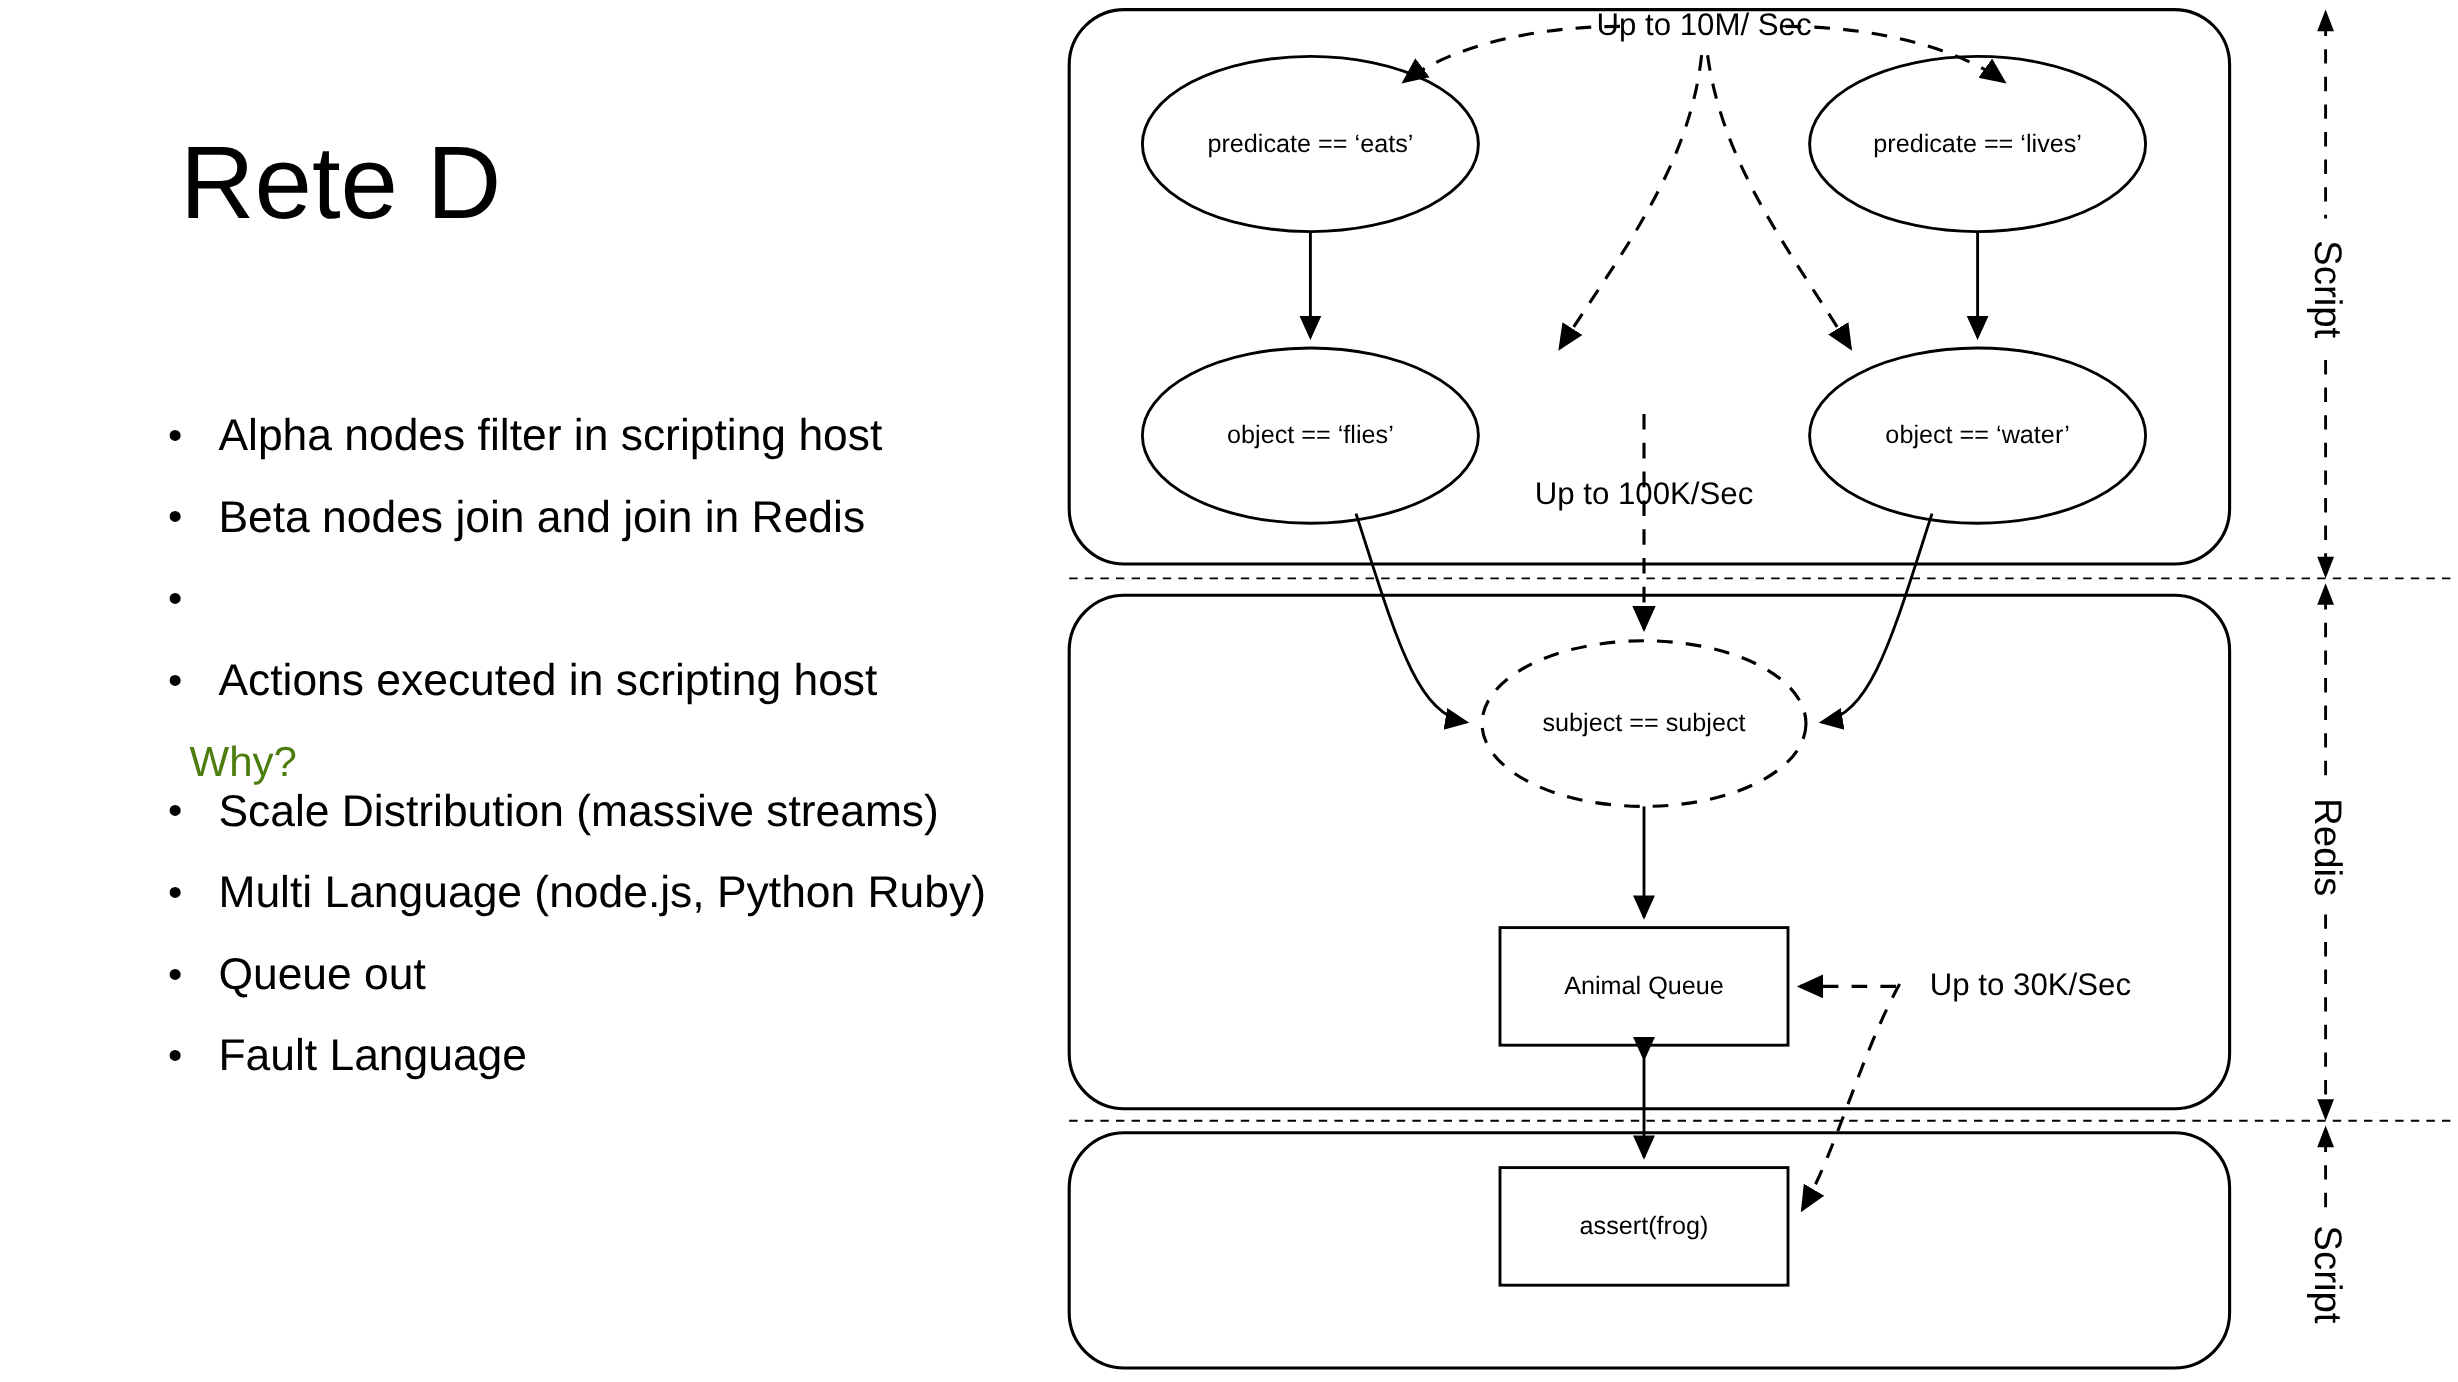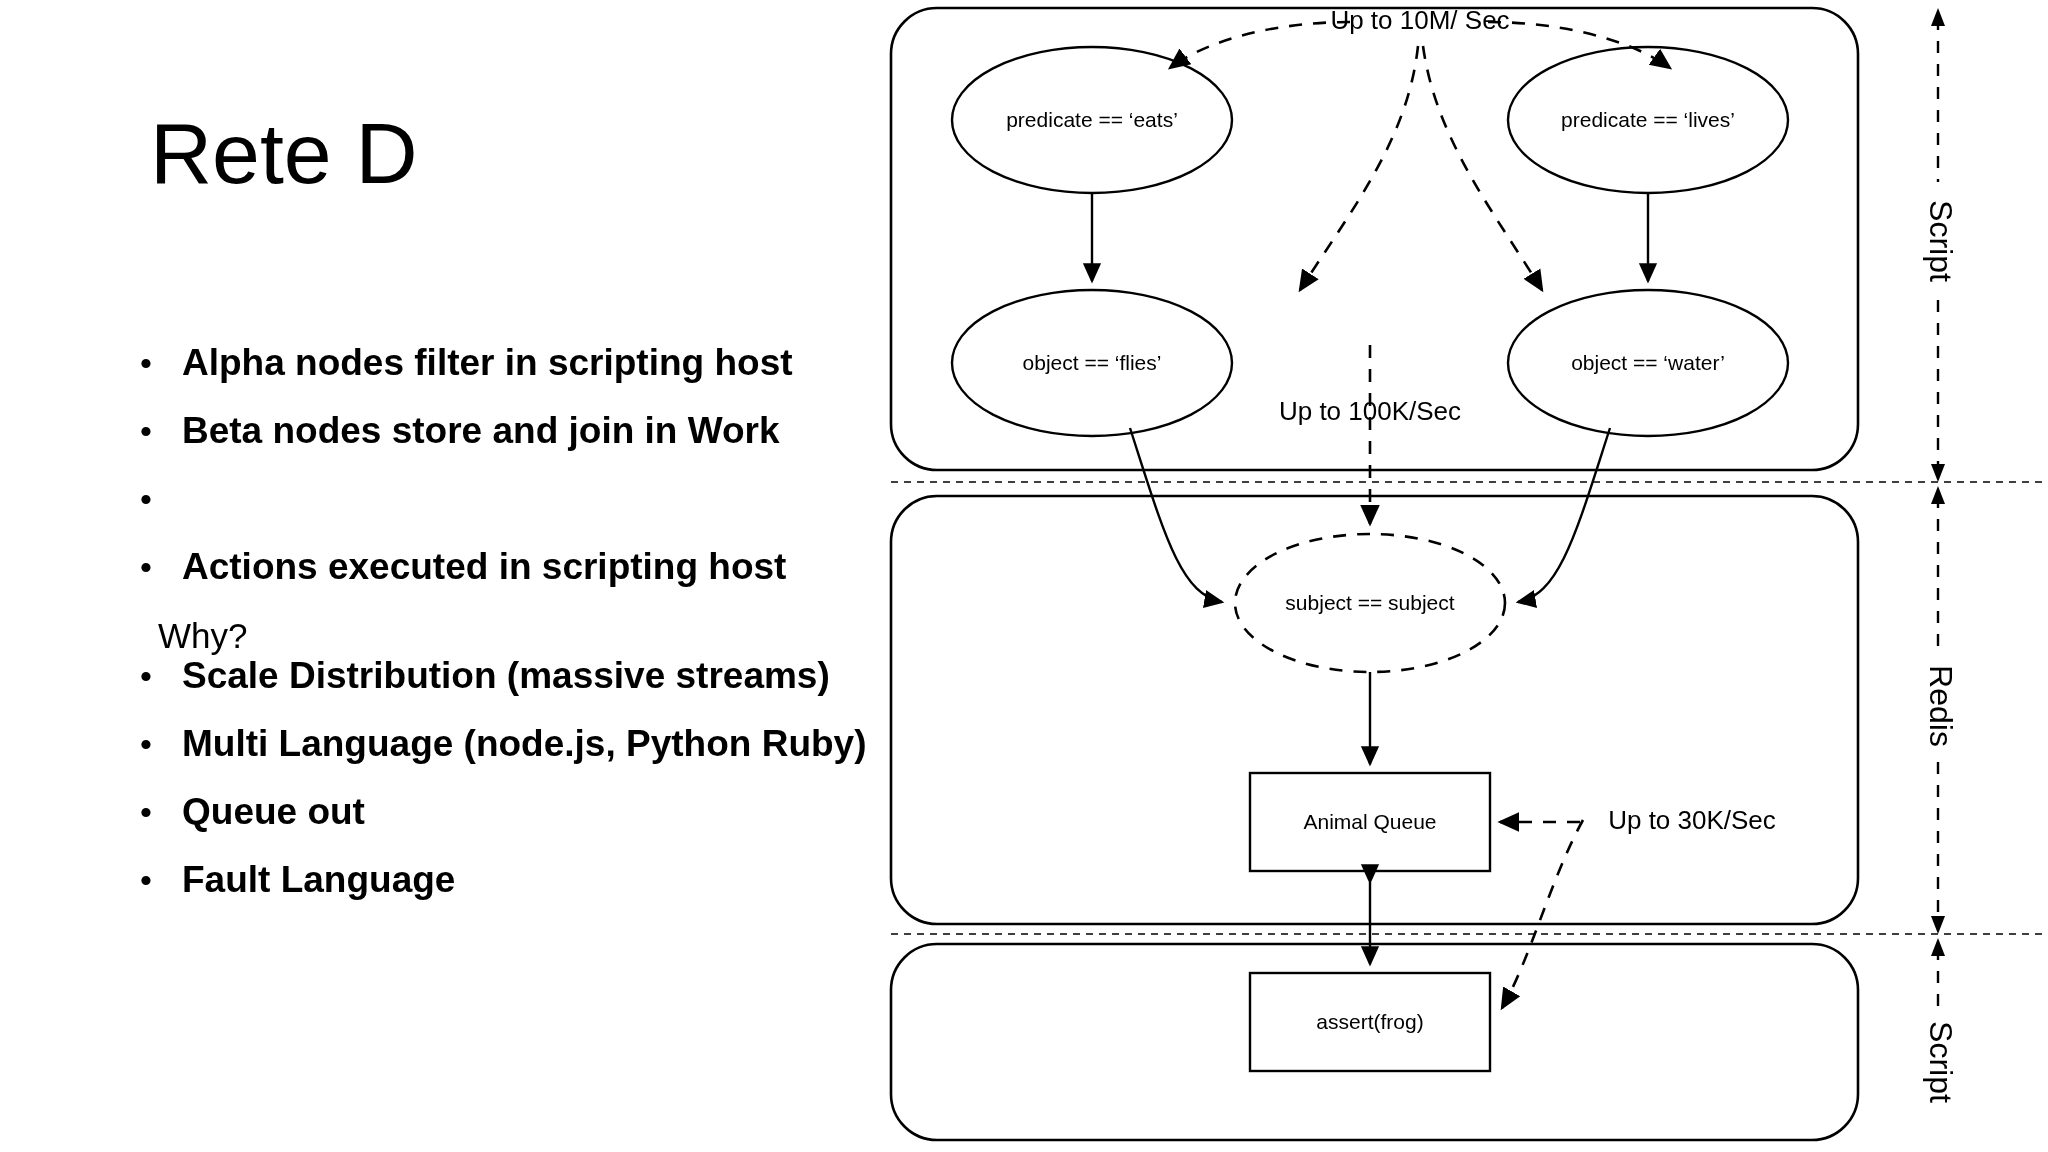--- a/index.html
+++ b/index.html
@@ -59,29 +59,28 @@
     font-size: 34px;
     line-height: 56px;
     text-align: left;
     color: #000000;
   }
   .bullet-text {
     font-size: 37px;
     line-height: 56px;
     color: #000000;
     white-space: nowrap;
-    font-weight: bold;
   }
   #why-label {
     position: absolute;
     left: 158px;
     top: 612px;
     font-size: 35px;
     line-height: 48px;
-    color: #000000;
+    color: #4d7c0f;
     text-align: center;
   }
 
   
   #diagram-pane {
     position: absolute;
     left: 880px;
     top: 0;
     width: 1168px;
     height: 1152px;
@@ -161,21 +160,21 @@
 
     <div id="page-title">Rete D</div>
 
     <ul id="bullets-primary" class="bullet-list">
       <li class="bullet-row">
         <span class="bullet-dot">•</span>
         <span class="bullet-text">Alpha nodes filter in scripting host</span>
       </li>
       <li class="bullet-row">
         <span class="bullet-dot">•</span>
-        <span class="bullet-text">Beta nodes store and join in Work</span>
+        <span class="bullet-text">Beta nodes join and join in Redis</span>
       </li>
       <li class="bullet-row">
         <span class="bullet-dot">•</span>
       </li>
       <li class="bullet-row">
         <span class="bullet-dot">•</span>
         <span class="bullet-text">Actions executed in scripting host</span>
       </li>
     </ul>
 

